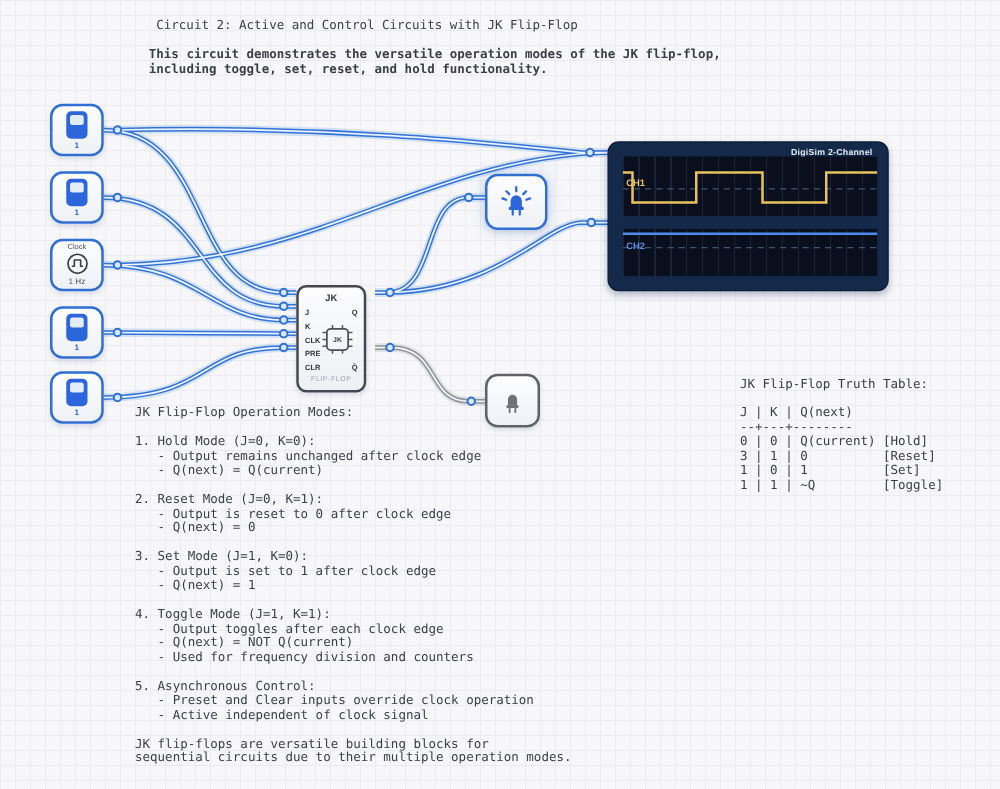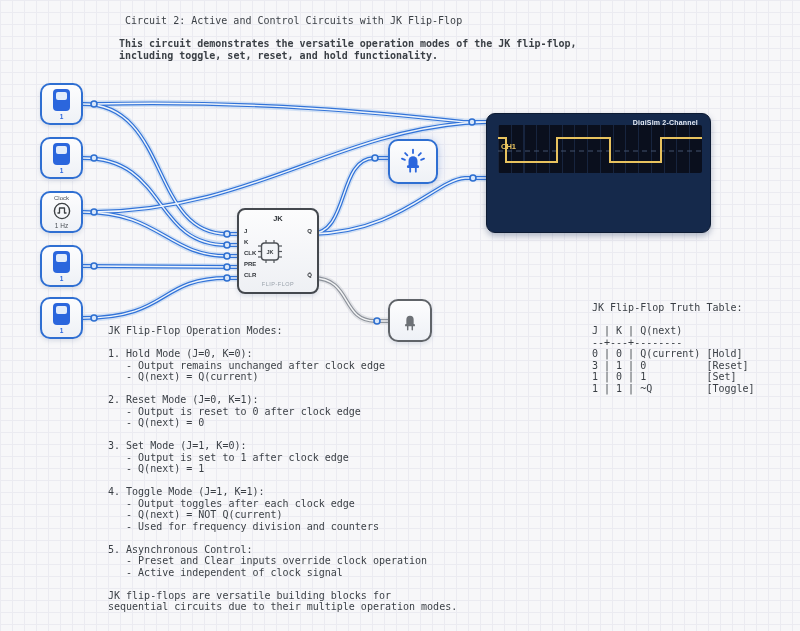--- a/index.html
+++ b/index.html
@@ -165,21 +165,21 @@
     </div>
   <div class="comp-label">1</div>
 </div>
 <div class="comp blue" style="left:40px;top:297px;width:43px;height:42px;">
   <div class="switch-icon">
       <div class="switch-slot"></div>
     </div>
   <div class="comp-label">1</div>
 </div>
 
-<div class="comp ff" style="left:237px;top:208px;width:82px;height:86px;">
+<div class="comp ff" style="left:237px;top:228px;width:56px;height:86px;">
   <div class="ff-title">JK</div>
   <span class="pin-label" style="left:5px;top:18px;">J</span>
   <span class="pin-label" style="left:5px;top:29px;">K</span>
   <span class="pin-label" style="left:5px;top:40px;">CLK</span>
   <span class="pin-label" style="left:5px;top:51px;">PRE</span>
   <span class="pin-label" style="left:5px;top:62px;">CLR</span>
   <span class="pin-label" style="right:5px;top:18px;">Q</span>
   <span class="pin-label" style="right:5px;top:62px;">Q̄</span>
   <svg class="chip-icon" width="34" height="30" viewBox="0 0 34 30">
     <g stroke="#53575c" stroke-width="1.2">
@@ -228,20 +228,27 @@
 
 <div class="scope">
   <div class="scope-title">DigiSim 2-Channel</div>
   <div class="screen screen1">
     <svg width="204" height="48">
       <line x1="0" y1="26" x2="204" y2="26" stroke="#42536f" stroke-width="1" stroke-dasharray="5,4"></line>
       <path d="M0,13 H8 V37 H59 V13 H112 V37 H163 V13 H204" fill="none" stroke="#e8c25e" stroke-width="2"></path>
     </svg>
     <span class="ch-label ch1-label">CH1</span>
   </div>
+  <div class="screen screen2">
+    <svg width="204" height="38">
+      <line x1="0" y1="15" x2="204" y2="15" stroke="#42536f" stroke-width="1" stroke-dasharray="5,4"></line>
+      <path d="M0,4 H204" fill="none" stroke="#4f8cec" stroke-width="2"></path>
+    </svg>
+    <span class="ch-label ch2-label">CH2</span>
+  </div>
 </div>
 
 <pre class="txt" style="left:108px;top:325px;">JK Flip-Flop Operation Modes:
 
 1. Hold Mode (J=0, K=0):
    - Output remains unchanged after clock edge
    - Q(next) = Q(current)
 
 2. Reset Mode (J=0, K=1):
    - Output is reset to 0 after clock edge

